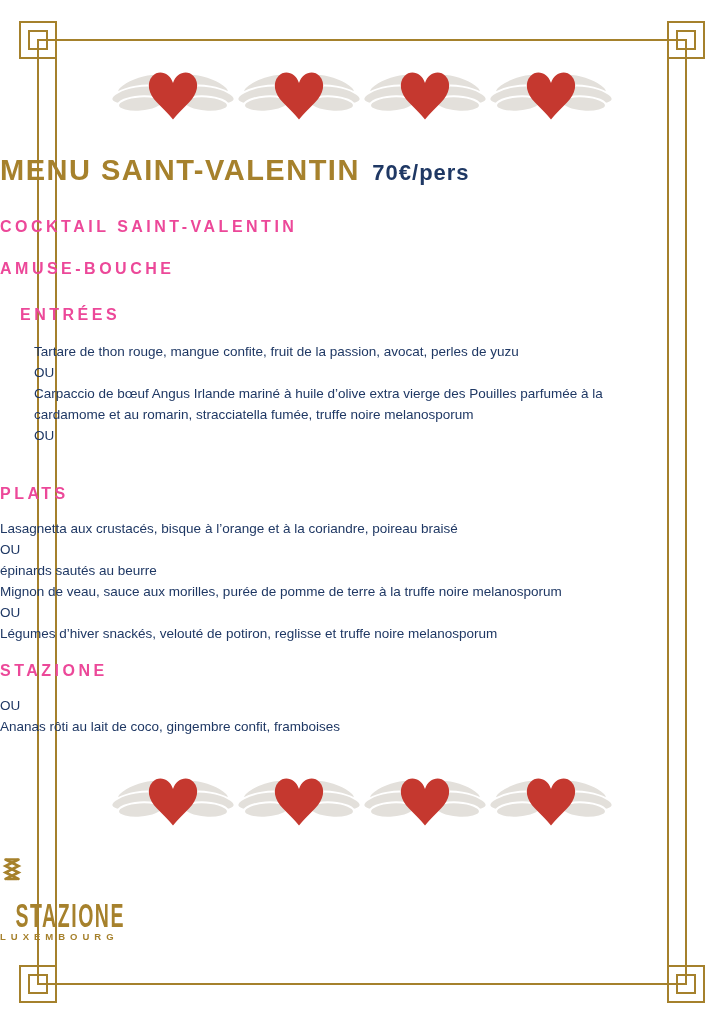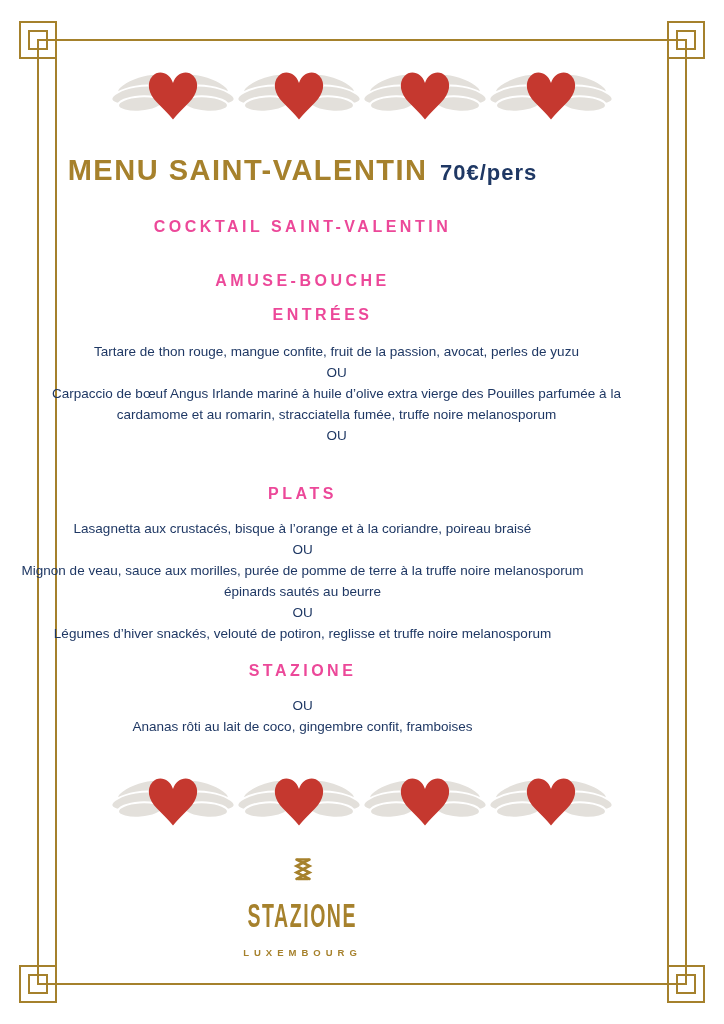--- a/index.html
+++ b/index.html
@@ -39,37 +39,37 @@
   
   .hearts-row {
     position:absolute; left:0; width:724px;
     display:flex; justify-content:center; align-items:center;
   }
   .hearts-row.top-row    { top:64px; }
   .hearts-row.bottom-row { top:770px; }
   .hearts-row svg { display:block; }
 
   
-  .center-abs { position:absolute; left:0; width:605px; text-align:center; }
+  .center-abs { position:absolute; left:0; width:605px; }
 
   .title-row { top:153px; line-height:34px; white-space:nowrap; }
   .menu-title {
     font-size:29px; font-weight:bold; color:#a6812c; letter-spacing:1.5px;
   }
   .menu-price {
     font-size:22px; font-weight:bold; color:#1f3864; letter-spacing:1px;
     margin-left:8px;
   }
 
   .course-heading {
     font-size:16px; font-weight:bold; color:#ec4899;
     letter-spacing:3.5px; line-height:17px; white-space:nowrap;
   }
   .h-cocktail { top:218px; }
-  .h-amuse    { top:272px; }
+  .h-amuse    { top:260px; }
   .h-entrees  { top:306px;margin-left:20px; }
   .h-plats    { top:485px; }
   .h-desserts { top:662px; }
 
   .lines-block { color:#1f3864; font-size:13.5px; line-height:21px; }
   .lines-block div { white-space:nowrap; }
   .b-entrees  { top:341px;padding-left:34px; }
   .b-plats    { top:518px; }
   .b-desserts { top:695px; }
 
@@ -77,21 +77,21 @@
   .logo-block { top:856px; }
   .logo-knot { display:inline-block; }
   .logo-name-wrap { margin-top:9px; height:34px; }
   .logo-name {
     display:inline-block;
     font-size:25px; font-weight:bold; color:#a6812c; letter-spacing:2px;
     transform:scale(0.78,1.3); transform-origin:center top;
     white-space:nowrap;
   }
   .logo-city {
-    margin-top:16px;
+    margin-top:0;
     font-size:9.5px; font-weight:bold; color:#a6812c; letter-spacing:5px;
     white-space:nowrap;
   }
 
   .defs-holder { position:absolute; width:0; height:0; overflow:hidden; }
 </style>
 </head>
 <body>
 
 <svg class="defs-holder" aria-hidden="true">
@@ -160,22 +160,22 @@
   <div>OU</div>
   <div>Carpaccio de bœuf Angus Irlande mariné à huile d’olive extra vierge des Pouilles parfumée à la</div>
   <div>cardamome et au romarin, stracciatella fumée, truffe noire melanosporum</div>
   <div>OU</div>
 </div>
 
 <div class="center-abs course-heading h-plats">PLATS</div>
 <div class="center-abs lines-block b-plats">
   <div>Lasagnetta aux crustacés, bisque à l’orange et à la coriandre, poireau braisé</div>
   <div>OU</div>
+  <div>épinards sautés au beurre</div>
   <div>Mignon de veau, sauce aux morilles, purée de pomme de terre à la truffe noire melanosporum</div>
-  <div>épinards sautés au beurre</div>
   <div>OU</div>
   <div>Légumes d’hiver snackés, velouté de potiron, reglisse et truffe noire melanosporum</div>
 </div>
 
 <div class="center-abs course-heading h-desserts">STAZIONE</div>
 <div class="center-abs lines-block b-desserts">
   <div>OU</div>
   <div>Ananas rôti au lait de coco, gingembre confit, framboises</div>
 </div>
 

